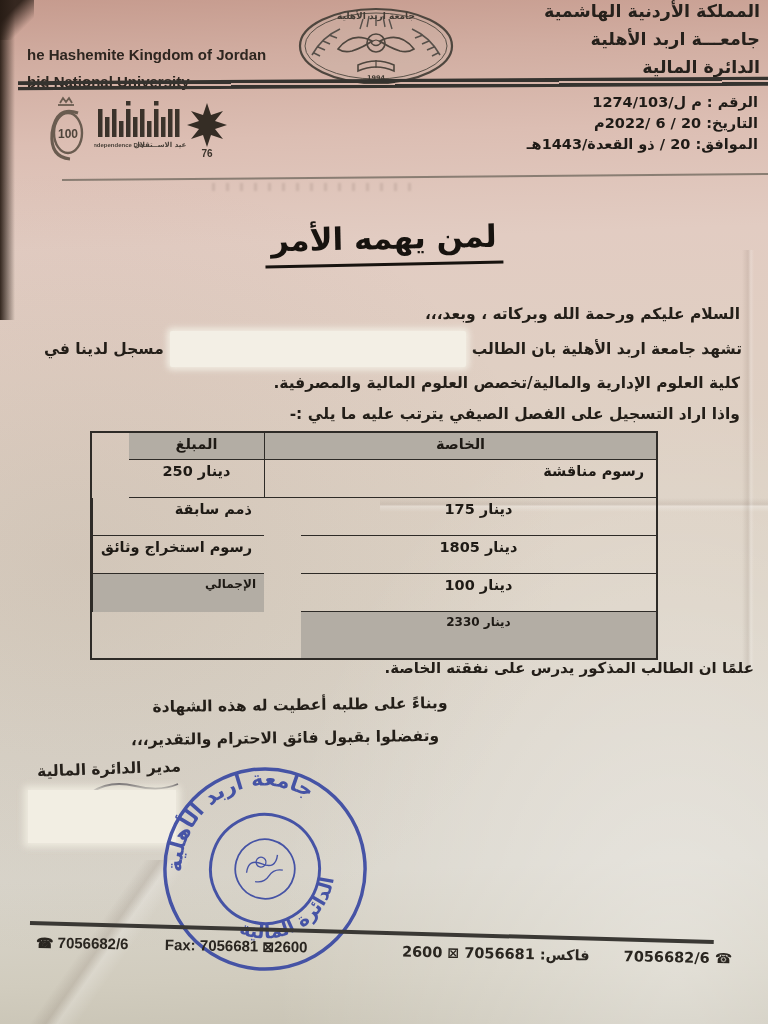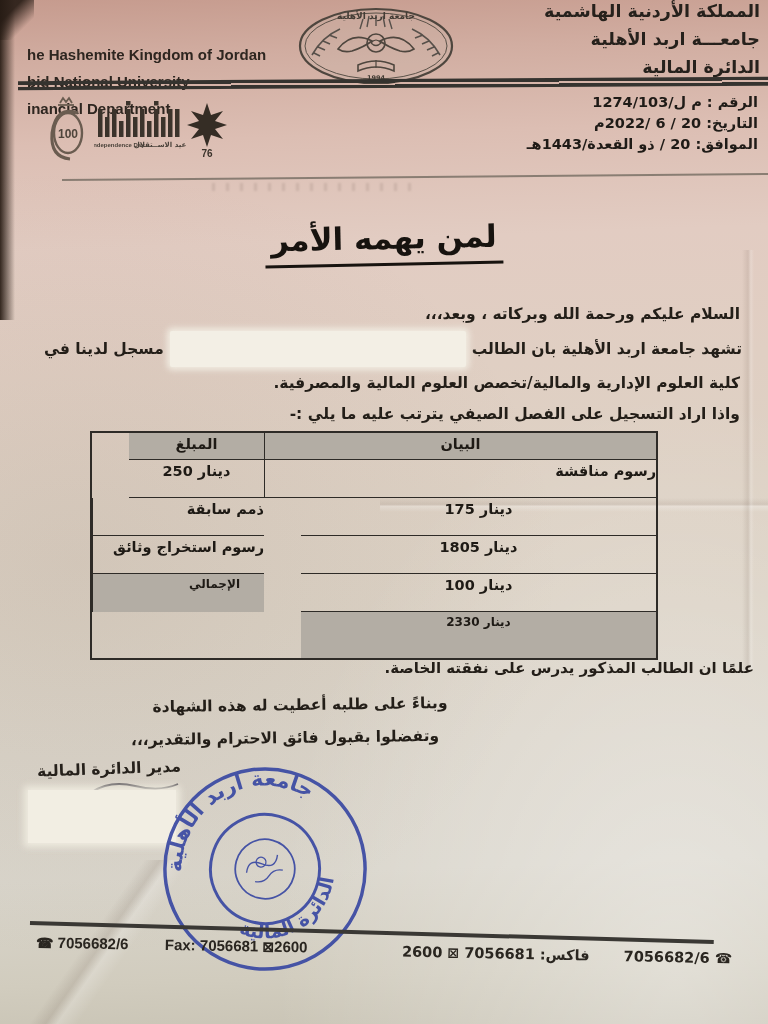--- a/index.html
+++ b/index.html
@@ -64,25 +64,25 @@
   .certify-row { position:absolute; right:26px; left:44px; top:331px; direction:rtl;
     display:flex; align-items:center; color:#231e18; font-weight:bold; font-size:15.5px; }
   .certify-row .txt { white-space:nowrap;text-align:center; }
   .redact-name { flex:1; height:36px; margin:0 6px; background:#f3efe5; border-radius:2px;
     box-shadow:0 0 6px 3px rgba(243,239,229,0.9); filter:blur(0.4px); }
 
   .fee-table { position:absolute; left:90px; top:431px; width:568px; direction:rtl;
     display:grid; grid-template-columns:1fr 172px; grid-template-rows:27px repeat(4, 38px) 46px;
     border:2.5px solid #2e2b27; color:#1e1a15; font-weight:bold; font-size:14.5px; }
   .fee-cell { border-bottom:1.5px solid #2e2b27; padding-top:3px; }
-  .fee-cell.desc { border-left:1.5px solid #2e2b27; text-align:right; }
+  .fee-cell.desc { border-left:1.5px solid #2e2b27; padding-right:12px; text-align:right; }
   .fee-cell.amt { text-align:center; direction:ltr;margin-left:37px; }
   .fee-cell.head { background:#b3ada4; text-align:center; padding-right:0; }
   .fee-cell.total { background:#b3ada4; font-size:12px; border-bottom:none; }
-  .fee-cell.total.desc { padding-right:24px; }
+  .fee-cell.total.desc { padding-right:8px; }
 
   .note-line { position:absolute; right:14px; top:659px; direction:rtl; text-align:right;
     color:#231e18; font-weight:bold; font-size:15px; white-space:nowrap; }
   .closing1 { position:absolute; left:10px; width:580px; top:696px; text-align:center;
     direction:rtl; color:#231e18; font-weight:bold; font-size:15.5px; transform:rotate(-0.8deg); }
   .closing2 { position:absolute; left:0px; width:570px; top:729px; text-align:center;
     direction:rtl; color:#231e18; font-weight:bold; font-size:15.5px; transform:rotate(-0.8deg); }
 
   .sig-title { position:absolute; left:24px; top:760px; width:170px; text-align:center;
     direction:rtl; color:#26211b; font-weight:bold; font-size:15.5px; transform:rotate(-2deg); white-space:nowrap; }
@@ -112,21 +112,20 @@
   <div class="photo-edge-left"></div>
   <div class="photo-edge-corner"></div>
 
   <div class="crease crease-h"></div>
   <div class="crease crease-v"></div>
   <div class="crease crease-d"></div>
 
   <div class="hdr-en">
     <div>he Hashemite Kingdom of Jordan</div>
     <div>bid National University</div>
-    <div>inancial Department</div>
   </div>
 
   <div class="seal">
     <svg width="164" height="84" viewBox="0 0 164 84">
       <ellipse cx="82" cy="43" rx="76" ry="37" fill="rgba(200,185,170,0.25)" stroke="#4e463e" stroke-width="2.2"></ellipse>
       <ellipse cx="82" cy="43" rx="71" ry="33" fill="none" stroke="#5a5148" stroke-width="1"></ellipse>
 
       <path d="M18,52 Q28,34 46,26 M20,50 l6,3 M24,44 l7,3 M29,38 l7,3 M35,32 l8,3" fill="none" stroke="#57504a" stroke-width="1.6"></path>
       <path d="M146,52 Q136,34 118,26 M144,50 l-6,3 M140,44 l-7,3 M135,38 l-7,3 M129,32 l-8,3" fill="none" stroke="#57504a" stroke-width="1.6"></path>
 
@@ -209,21 +208,21 @@
   <div class="certify-row">
     <span class="txt">تشهد جامعة اربد الأهلية بان الطالب</span>
     <span class="redact-name"></span>
     <span class="txt">مسجل لدينا في</span>
   </div>
 
   <div class="body-line" style="top:374px;">كلية العلوم الإدارية والمالية/تخصص العلوم المالية والمصرفية.</div>
   <div class="body-line" style="top:405px;">واذا اراد التسجيل على الفصل الصيفي يترتب عليه ما يلي :-</div>
 
   <div class="fee-table">
-    <div class="fee-cell desc head">البيان</div>
+    <div class="fee-cell desc head">الخاصة</div>
     <div class="fee-cell amt head">المبلغ</div>
 
     <div class="fee-cell desc">رسوم  مناقشة</div>
     <div class="fee-cell amt">250 دينار</div>
 
     <div class="fee-cell amt">175 دينار</div>
 
     <div class="fee-cell desc">ذمم سابقة</div>
     <div class="fee-cell amt">1805 دينار</div>
 

